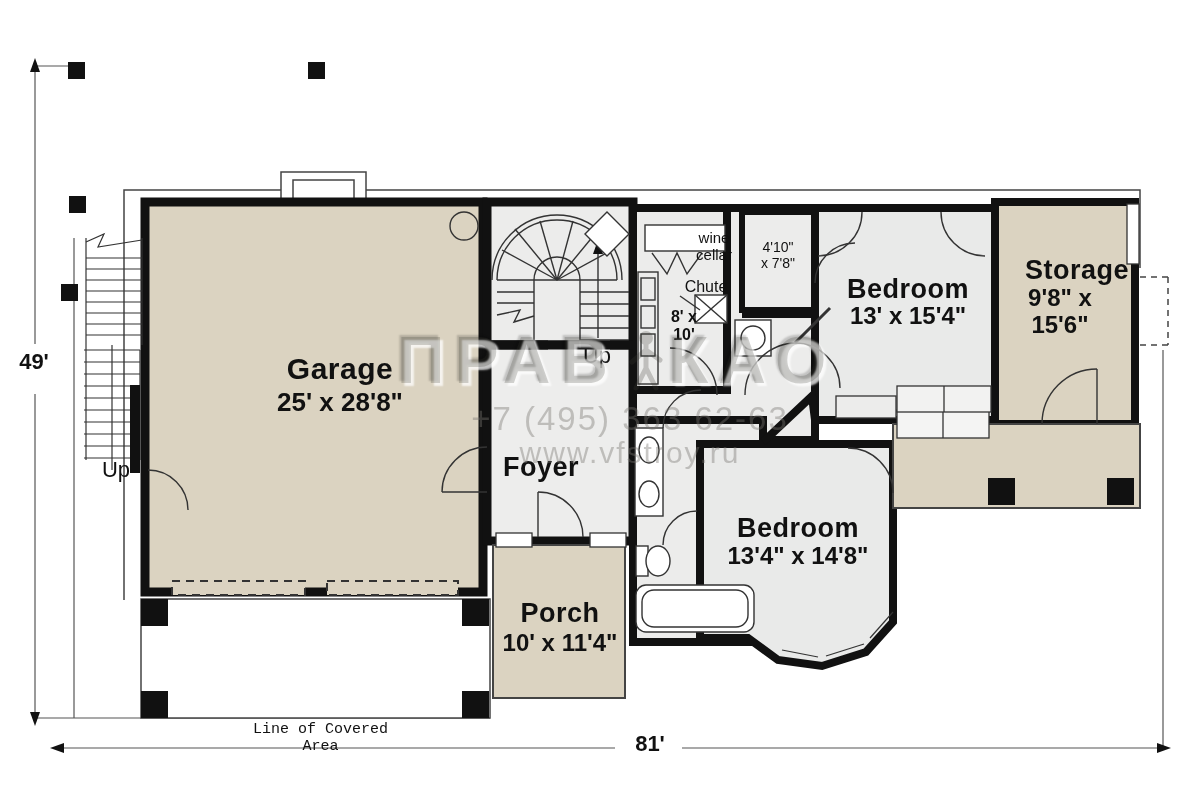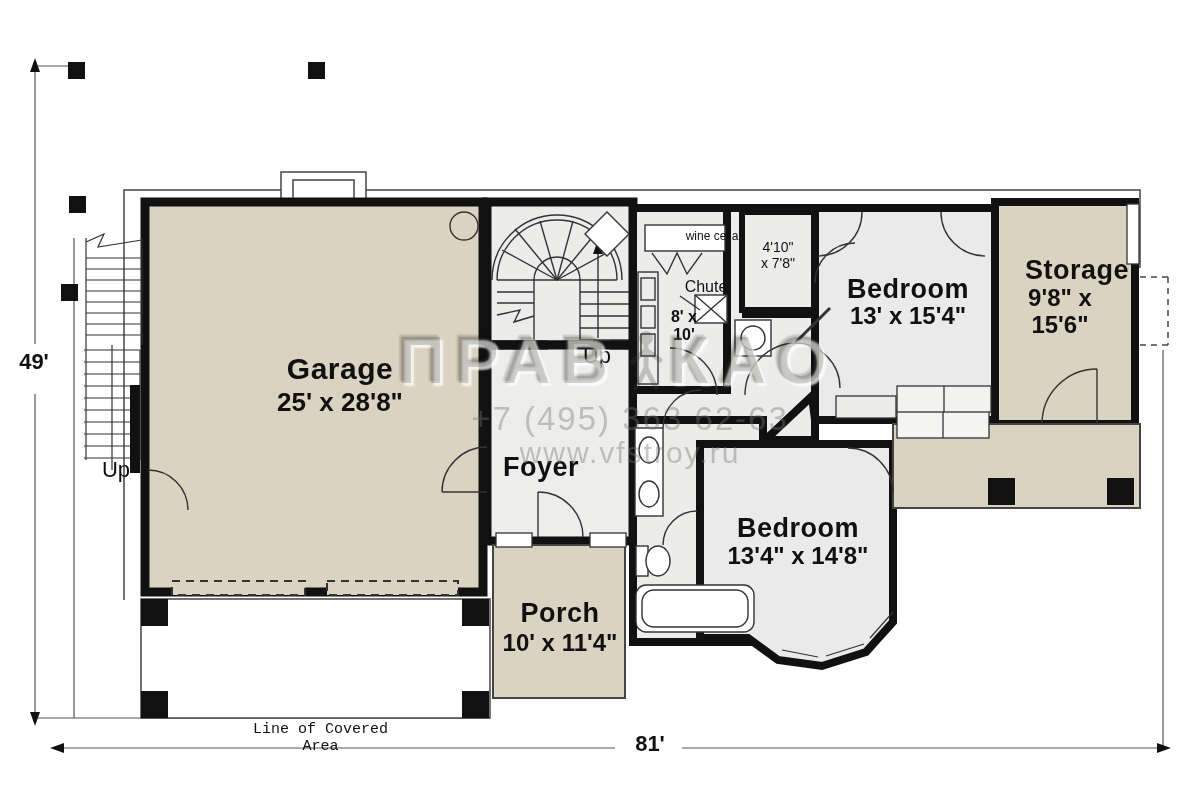--- a/index.html
+++ b/index.html
@@ -253,21 +253,21 @@
 <div class="lbl room-name" style="left:838px;top:274px;width:140px;">Bedroom</div>
 <div class="lbl room-dims" style="left:833px;top:303px;width:150px;">13' x 15'4"</div>
 
 <div class="lbl room-name" style="left:728px;top:513px;width:140px;">Bedroom</div>
 <div class="lbl room-dims" style="left:722px;top:543px;width:152px;">13'4" x 14'8"</div>
 
 <div class="lbl room-name" style="left:1000px;top:255px;width:120px;padding-left:17px;">Storage</div>
 <div class="lbl room-dims" style="left:1005px;top:285px;width:110px;">9'8" x
 15'6"</div>
 
-<div class="lbl small-lbl" style="left:645px;top:230px;width:66px;font-size:12px;padding-left:36px;">wine cellar</div>
+<div class="lbl small-lbl" style="left:645px;top:230px;width:66px;font-size:15px;padding-left:36px;">wine cellar</div>
 <div class="lbl small-lbl" style="left:658px;top:308px;width:52px;font-weight:600;">8' x
 10'</div>
 <div class="lbl small-lbl" style="left:660px;top:278px;width:60px;padding-left:16px;">Chute</div>
 
 <div class="lbl small-lbl" style="left:748px;top:240px;width:60px;font-size:14px;">4'10"
 x 7'8"</div>
 
 <div class="lbl" style="left:96px;top:458px;width:40px;font-size:22px;">Up</div>
 <div class="lbl" style="left:576px;top:344px;width:42px;font-size:22px;">Up</div>
 

